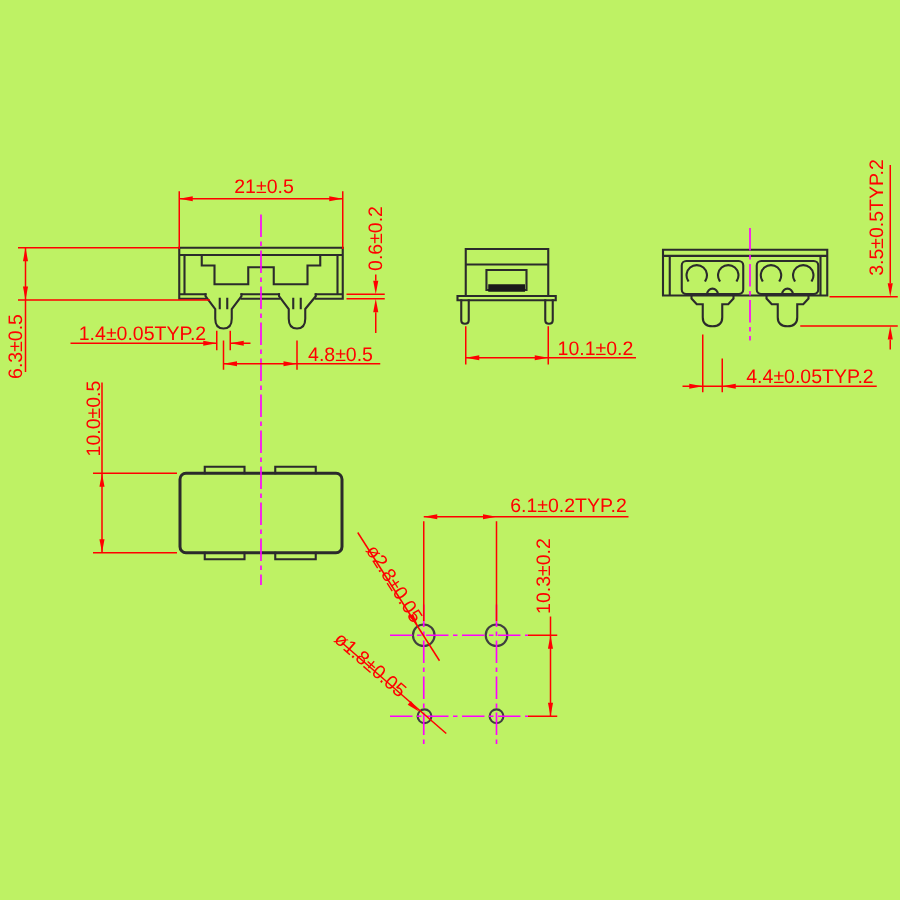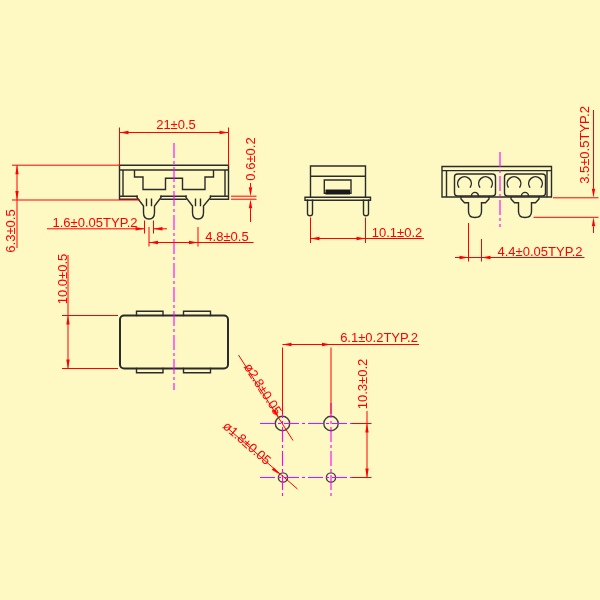--- a/index.html
+++ b/index.html
@@ -1,16 +1,16 @@
 <!DOCTYPE html>
 <html><head>
 <meta charset="utf-8">
 <style>
   html,body{margin:0;padding:0;background:#ffffff;}
-  #canvas{position:relative;width:600px;height:600px;background:#fef9c3;overflow:hidden;
+  #canvas{position:relative;width:600px;height:600px;background:#bef264;overflow:hidden;
           font-family:"Liberation Sans",sans-serif;}
   #linework{position:absolute;left:0;top:0;}
   .lbl{position:absolute;font-size:13px;color:#ff0000;white-space:nowrap;
        transform:translate(-50%,-50%);line-height:1;}
   .r90{transform:translate(-50%,-50%) rotate(-90deg);}
   .r57{transform:translate(-50%,-50%) rotate(57.5deg);}
   .r41{transform:translate(-50%,-50%) rotate(41deg);}
 </style>
 </head>
 <body>
@@ -127,21 +127,21 @@
       <polygon points="367,423.5 365.3,432.5 368.7,432.5"></polygon>
       <polygon points="367,477.5 365.3,468.5 368.7,468.5"></polygon>
       <polygon points="278.8,417.6 272.6,410.9 275.4,409.1"></polygon>
       <polygon points="279.6,474.5 271.8,469.8 273.9,467.4"></polygon>
     </g>
   </svg>
 
   <div class="lbl" style="left:176px;top:124px">21±0.5</div>
   <div class="lbl r90" style="left:250px;top:159px">0.6±0.2</div>
   <div class="lbl r90" style="left:10px;top:231px">6.3±0.5</div>
-  <div class="lbl" style="left:95px;top:221.5px">1.6±0.05TYP.2</div>
+  <div class="lbl" style="left:95px;top:221.5px">1.4±0.05TYP.2</div>
   <div class="lbl" style="left:227px;top:236px">4.8±0.5</div>
   <div class="lbl" style="left:397px;top:232px">10.1±0.2</div>
   <div class="lbl r90" style="left:584px;top:145px">3.5±0.5TYP.2</div>
   <div class="lbl" style="left:540px;top:250.5px">4.4±0.05TYP.2</div>
   <div class="lbl r90" style="left:62px;top:279px">10.0±0.5</div>
   <div class="lbl" style="left:379px;top:337px">6.1±0.2TYP.2</div>
   <div class="lbl r90" style="left:361.5px;top:383.5px">10.3±0.2</div>
   <div class="lbl r57" style="left:263px;top:389px">ø2.8±0.05</div>
   <div class="lbl r41" style="left:247px;top:443px">ø1.8±0.05</div>
 

